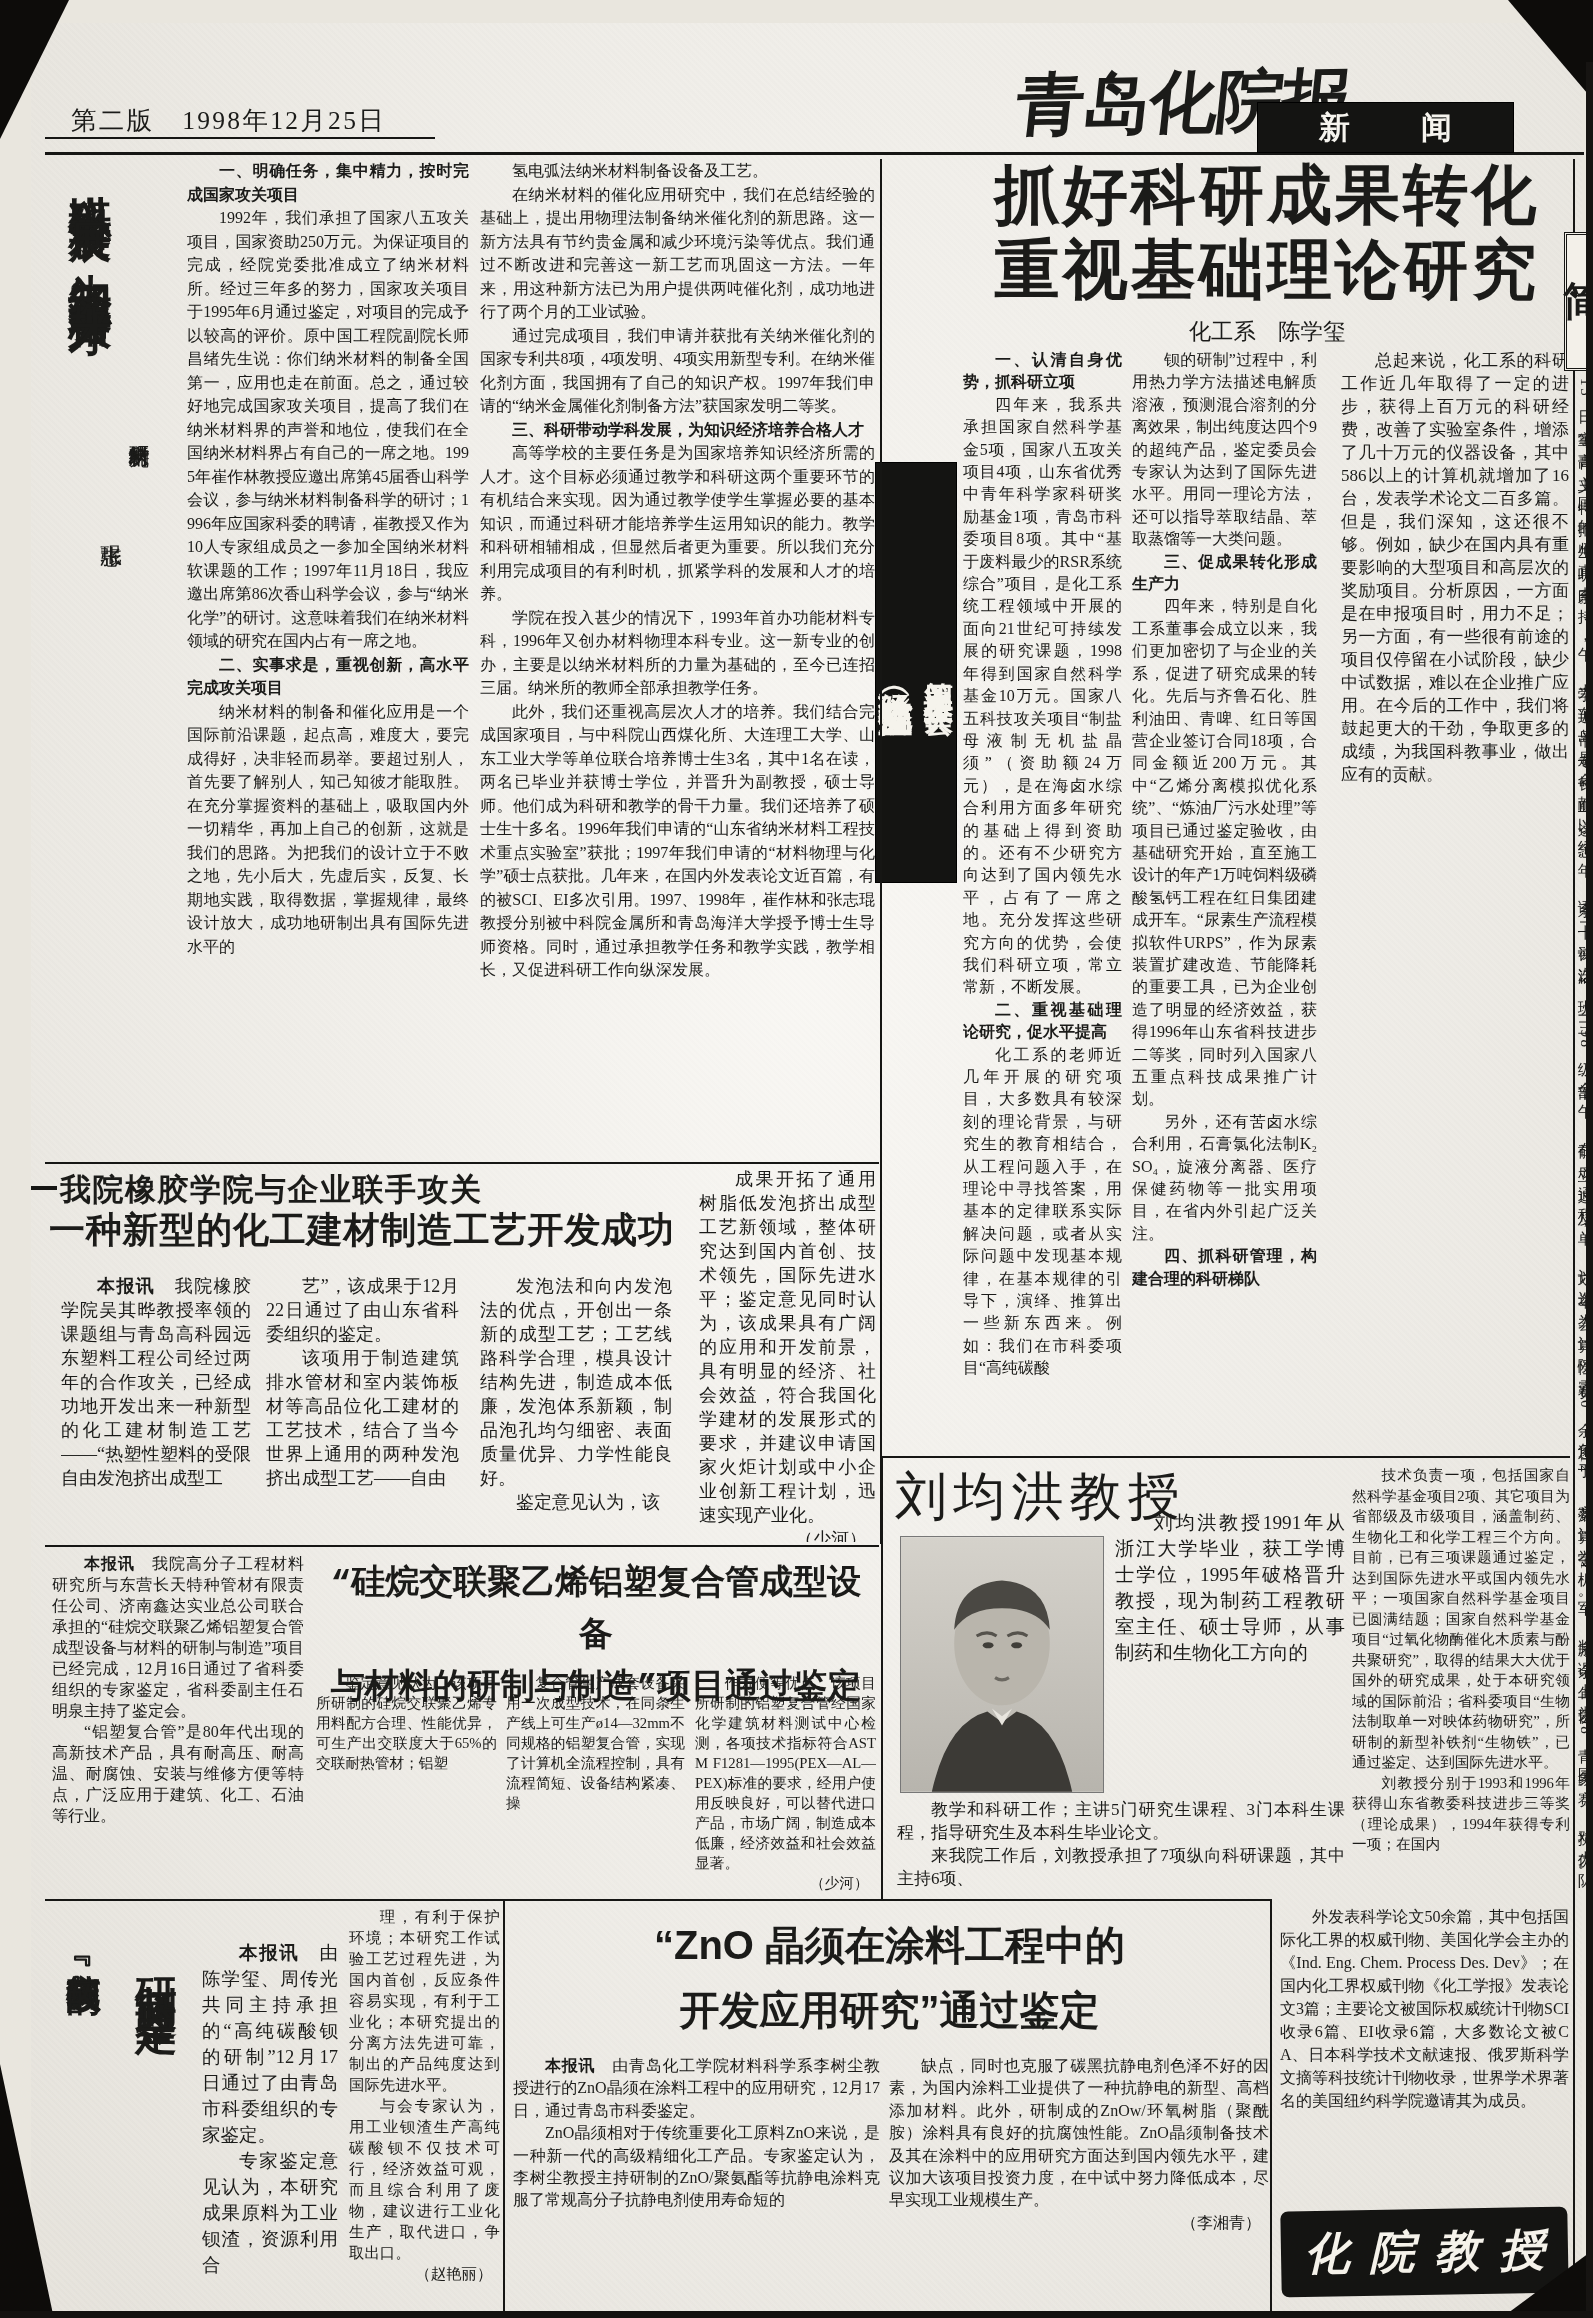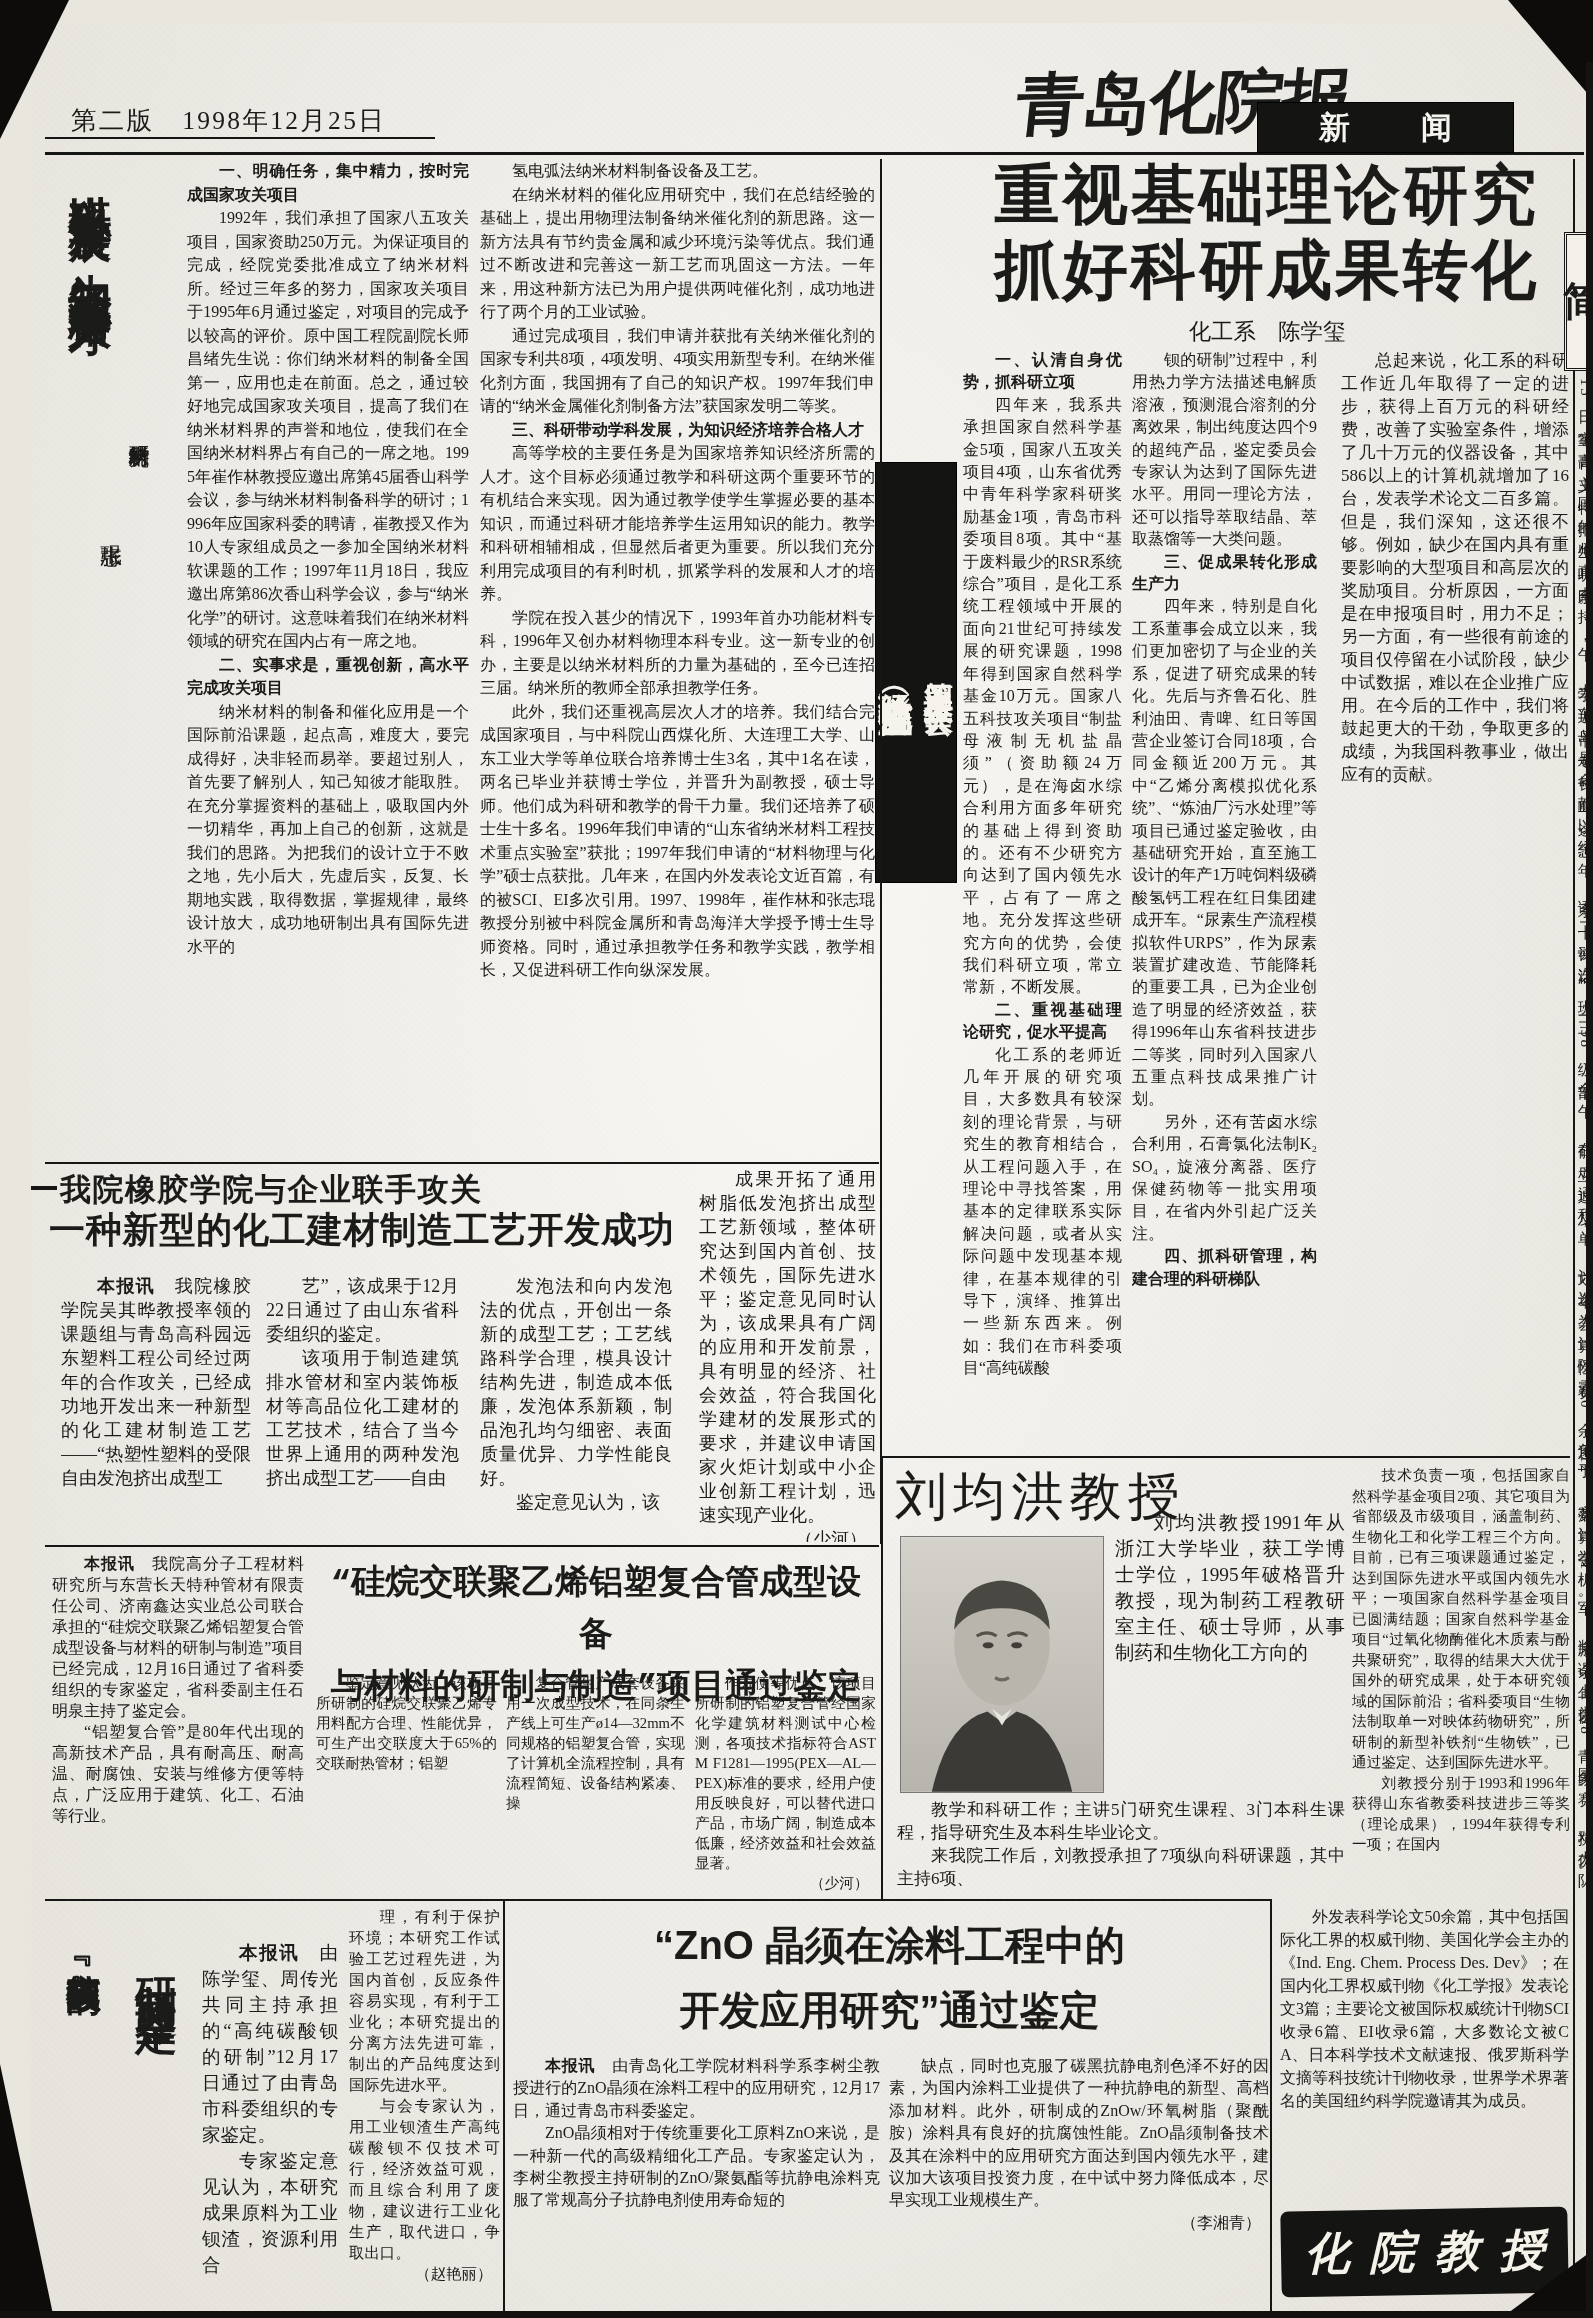--- a/index.html
+++ b/index.html
@@ -143,22 +143,22 @@
     <p class="para">此外，我们还重视高层次人才的培养。我们结合完成国家项目，与中科院山西煤化所、大连理工大学、山东工业大学等单位联合培养博士生3名，其中1名在读，两名已毕业并获博士学位，并晋升为副教授，硕士导师。他们成为科研和教学的骨干力量。我们还培养了硕士生十多名。1996年我们申请的“山东省纳米材料工程技术重点实验室”获批；1997年我们申请的“材料物理与化学”硕士点获批。几年来，在国内外发表论文近百篇，有的被SCI、EI多次引用。1997、1998年，崔作林和张志琨教授分别被中科院金属所和青岛海洋大学授予博士生导师资格。同时，通过承担教学任务和教学实践，教学相长，又促进科研工作向纵深发展。</p>
   </div>
 
 <div class="abs" id="banner">
   <div class="bl" id="banner-l1">经验交流摘登（上）</div>
   <div class="bl" id="banner-l2">第四次科技工作大会</div>
 </div>
 <div class="rule" id="rule-vmain"></div>
 
 <div class="abs" id="chen-head">
+  <div>抓好科研成果转化</div>
   <div>重视基础理论研究</div>
-  <div>抓好科研成果转化</div>
 </div>
 <div class="abs" id="chen-byline">化工系　陈学玺</div>
 <div class="col" id="chen-c1">
     <div class="shead">一、认清自身优势，抓科研立项</div>
     <p class="para">四年来，我系共承担国家自然科学基金5项，国家八五攻关项目4项，山东省优秀中青年科学家科研奖励基金1项，青岛市科委项目8项。其中“基于废料最少的RSR系统综合”项目，是化工系统工程领域中开展的面向21世纪可持续发展的研究课题，1998年得到国家自然科学基金10万元。国家八五科技攻关项目“制盐母液制无机盐晶须”（资助额24万元），是在海卤水综合利用方面多年研究的基础上得到资助的。还有不少研究方向达到了国内领先水平，占有了一席之地。充分发挥这些研究方向的优势，会使我们科研立项，常立常新，不断发展。</p>
     <div class="shead">二、重视基础理论研究，促水平提高</div>
     <p class="para">化工系的老师近几年开展的研究项目，大多数具有较深刻的理论背景，与研究生的教育相结合，从工程问题入手，在理论中寻找答案，用基本的定律联系实际解决问题，或者从实际问题中发现基本规律，在基本规律的引导下，演绎、推算出一些新东西来。例如：我们在市科委项目“高纯碳酸</p>
   </div>
 <div class="col" id="chen-c2">
     <p class="para">钡的研制”过程中，利用热力学方法描述电解质溶液，预测混合溶剂的分离效果，制出纯度达四个9的超纯产品，鉴定委员会专家认为达到了国际先进水平。用同一理论方法，还可以指导萃取结晶、萃取蒸馏等一大类问题。</p>

